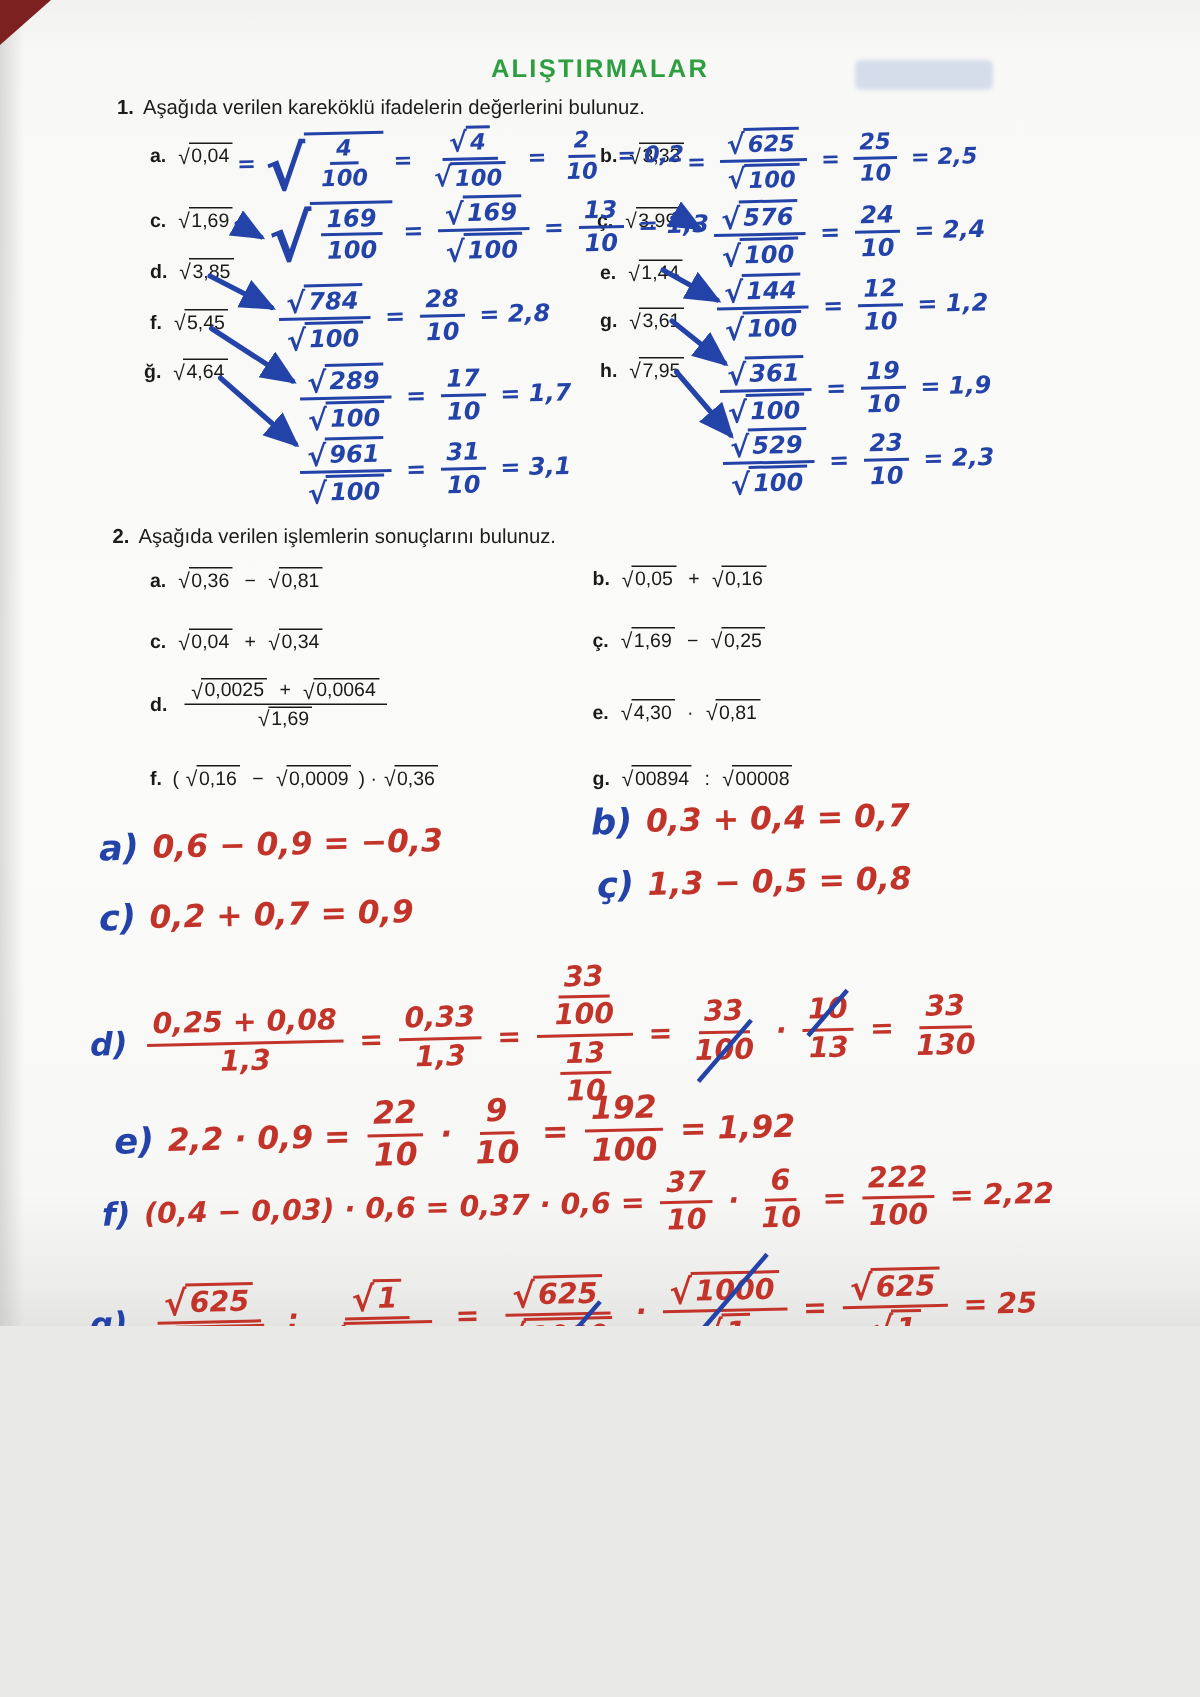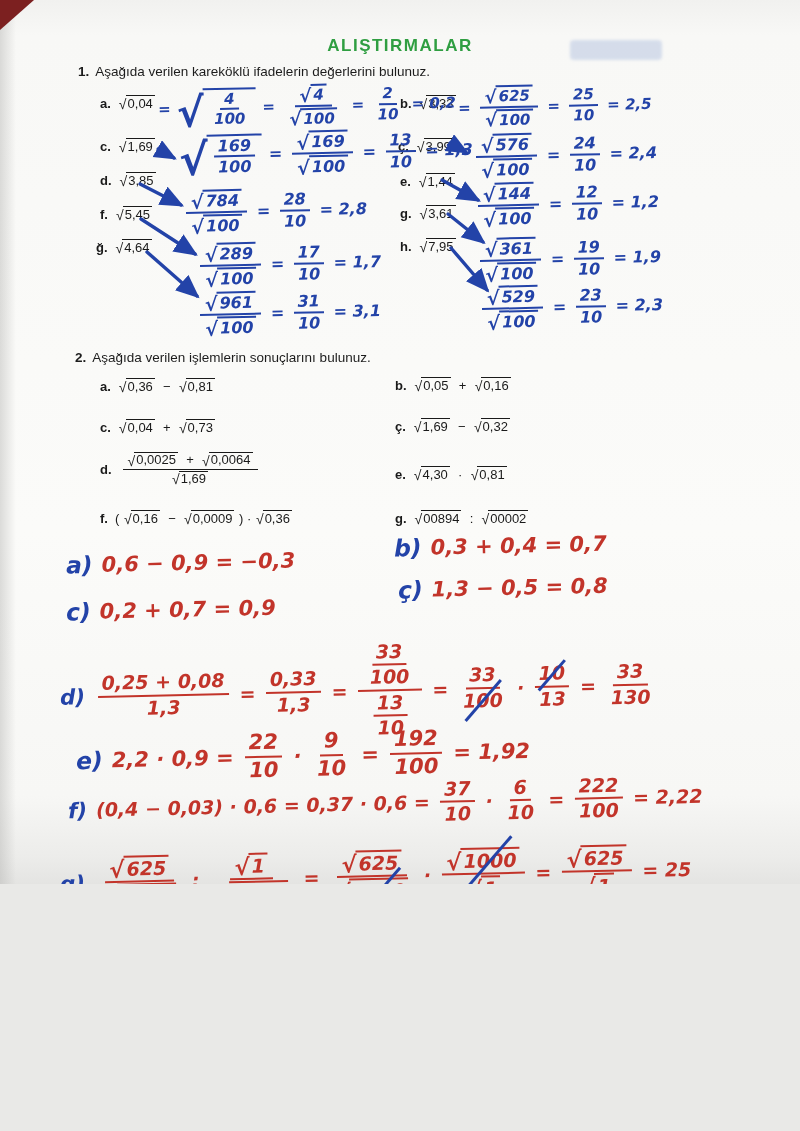--- a/index.html
+++ b/index.html
@@ -566,39 +566,39 @@
         <span class="rad">
           <span class="rad-sign">√</span>
           <span class="rad-body">
             <span class="tk">0,04</span>
           </span>
         </span>
         <span class="tk">  +  </span>
         <span class="rad">
           <span class="rad-sign">√</span>
           <span class="rad-body">
-            <span class="tk">0,73</span>
+            <span class="tk">0,34</span>
           </span>
         </span>
       </span>
   </div>
   <div class="blk print" style="left:395px;top:418px;">
     <span class="plabel">ç.</span>
     <span class="math">
         <span class="rad">
           <span class="rad-sign">√</span>
           <span class="rad-body">
             <span class="tk">1,69</span>
           </span>
         </span>
         <span class="tk">  −  </span>
         <span class="rad">
           <span class="rad-sign">√</span>
           <span class="rad-body">
-            <span class="tk">0,32</span>
+            <span class="tk">0,25</span>
           </span>
         </span>
       </span>
   </div>
   <div class="blk print" style="left:100px;top:452px;">
     <span class="plabel">d.</span>
     <span class="math">
         <span class="frac">
           <span class="num">
             <span class="rad">
@@ -676,21 +676,21 @@
         <span class="rad">
           <span class="rad-sign">√</span>
           <span class="rad-body">
             <span class="tk">00894</span>
           </span>
         </span>
         <span class="tk">  :  </span>
         <span class="rad">
           <span class="rad-sign">√</span>
           <span class="rad-body">
-            <span class="tk">00002</span>
+            <span class="tk">00008</span>
           </span>
         </span>
       </span>
   </div>
 
   <div class="blk hw red" style="left:66px;top:549px;font-size:21px;">
     <span class="hw-label">a)</span>
     <span class="math">
         <span class="tk">0,6 − 0,9 = −0,3</span>
       </span>

